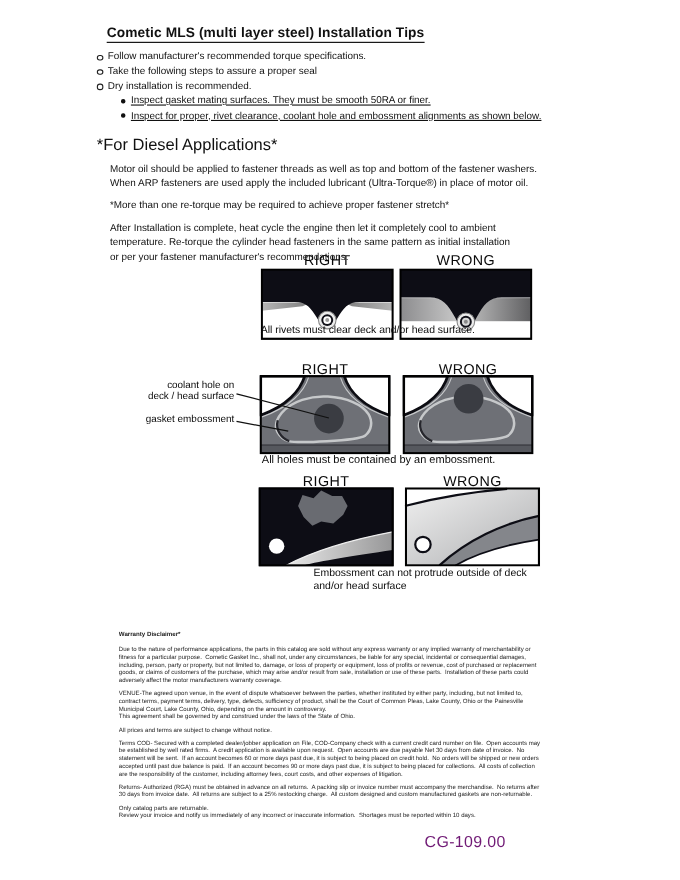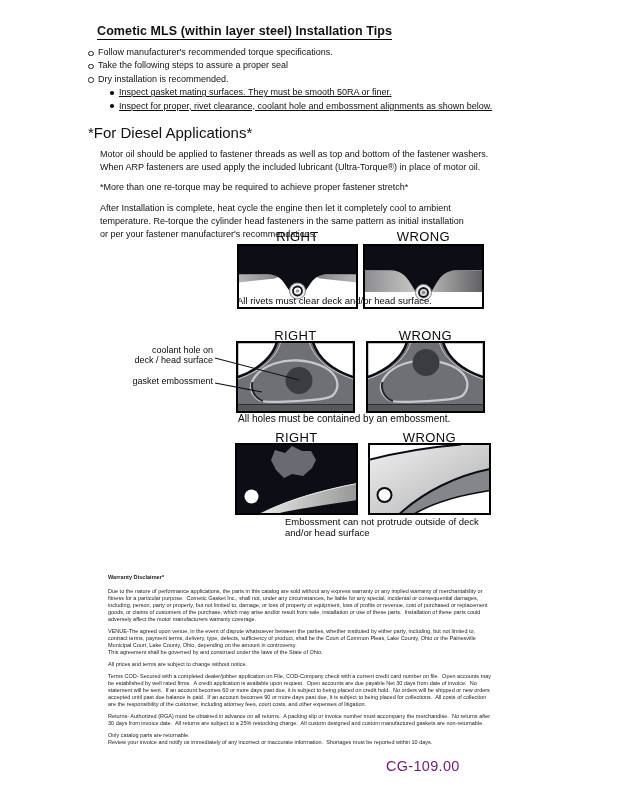--- a/index.html
+++ b/index.html
@@ -34,21 +34,21 @@
   .legal-heading{font-size:5.6px;font-weight:bold;margin:0 0 8px 0;}
   .legal p{margin:0 0 5px 0;font-size:5.5px;line-height:7px;white-space:pre;}
   .footer-code{position:absolute;left:386px;top:758px;font-size:14.5px;letter-spacing:.3px;color:#701a75;}
 </style>
 </head>
 <body>
 
 <div class="page">
 
   <div class="header-block">
-    <h1 class="doc-title">Cometic MLS (within layer steel) Installation Tips</h1>
+    <h1 class="doc-title">Cometic MLS (multi layer steel) Installation Tips</h1>
     <ul class="tips-list">
       <li><span class="ring"></span><span>Follow manufacturer's recommended torque specifications.</span></li>
       <li><span class="ring"></span><span>Take the following steps to assure a proper seal</span></li>
       <li><span class="ring"></span><span>Dry installation is recommended.</span></li>
     </ul>
     <ul class="sub-list">
       <li><span class="dot"></span><span>Inspect gasket mating surfaces.  They must be smooth 50RA or finer.</span></li>
       <li><span class="dot"></span><span>Inspect for proper, rivet clearance, coolant hole and embossment alignments as shown below.</span></li>
     </ul>
     <h2 class="section-heading">*For Diesel Applications*</h2>

